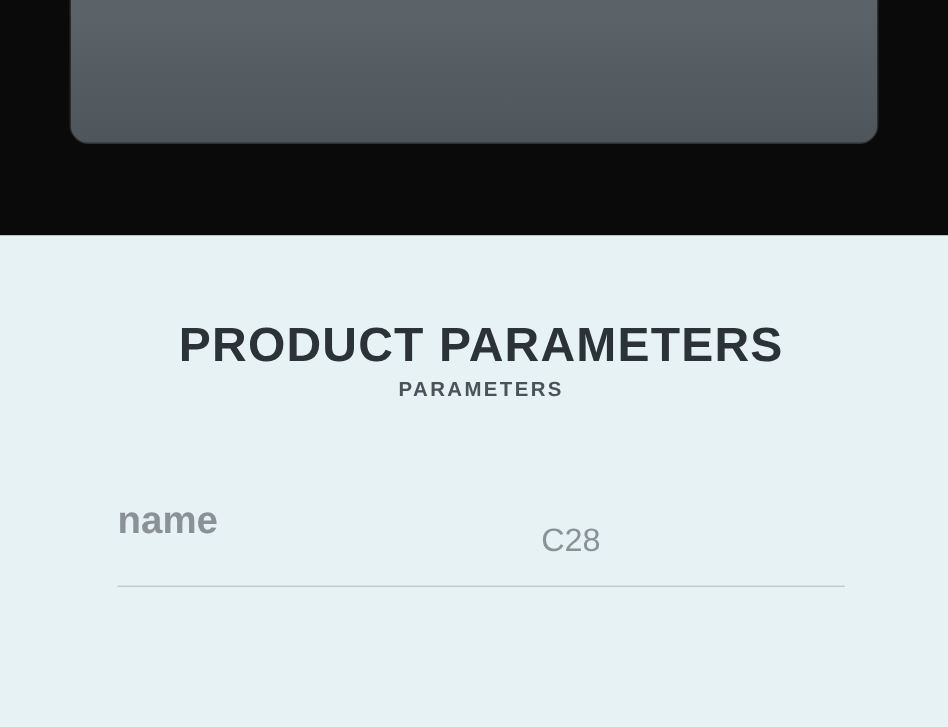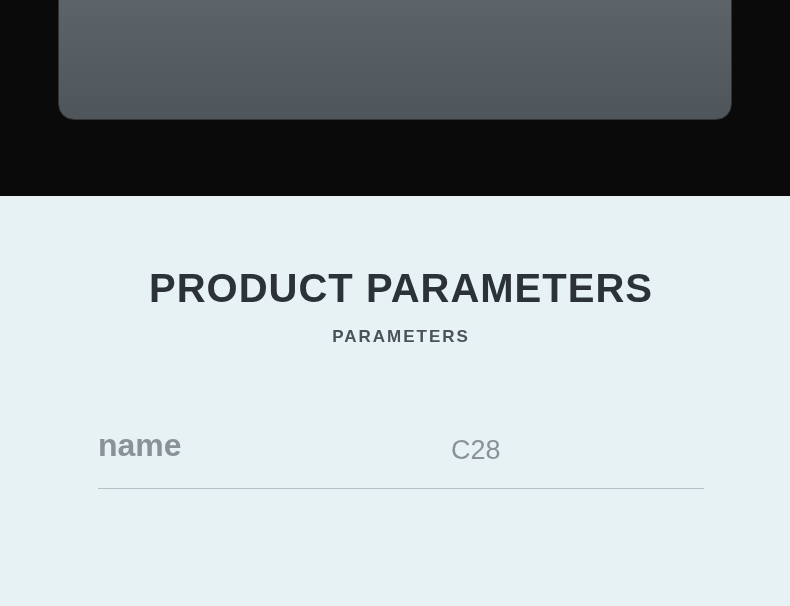--- a/index.html
+++ b/index.html
@@ -53,21 +53,21 @@
     font-weight: 800;
     letter-spacing: 1px;
     color: #2b3238;
   }
   .subtitle {
     text-align: center;
     font-size: 17px;
     font-weight: 600;
     letter-spacing: 2px;
     color: #4a525a;
-    margin-top: 16px;
+    margin-top: 4px;
   }
   .params-table {
     margin: 80px 86px 0 86px;
     display: flex;
     gap: 100px;
   }
   .param-col {
     flex: 1;
   }
   .param-label {
@@ -75,21 +75,21 @@
     font-weight: 700;
     color: #8a9298;
   }
   .param-value {
     font-size: 27px;
     font-weight: 500;
     color: #8a9298;
     margin-top: 16px;
   }
   .param-value.tight {
-    margin-top: 8px;
+    margin-top: 20px;
   }
   .divider {
     margin: 22px 86px 0 86px;
     height: 1px;
     background: #b8c2c6;
   }
 </style>
 </head>
 <body>
 

